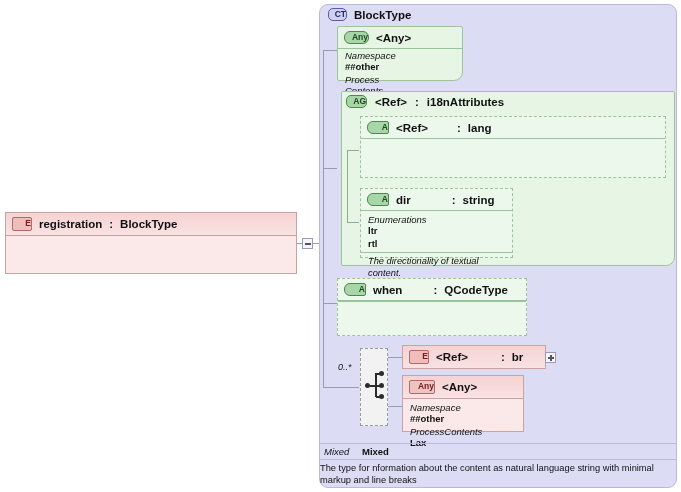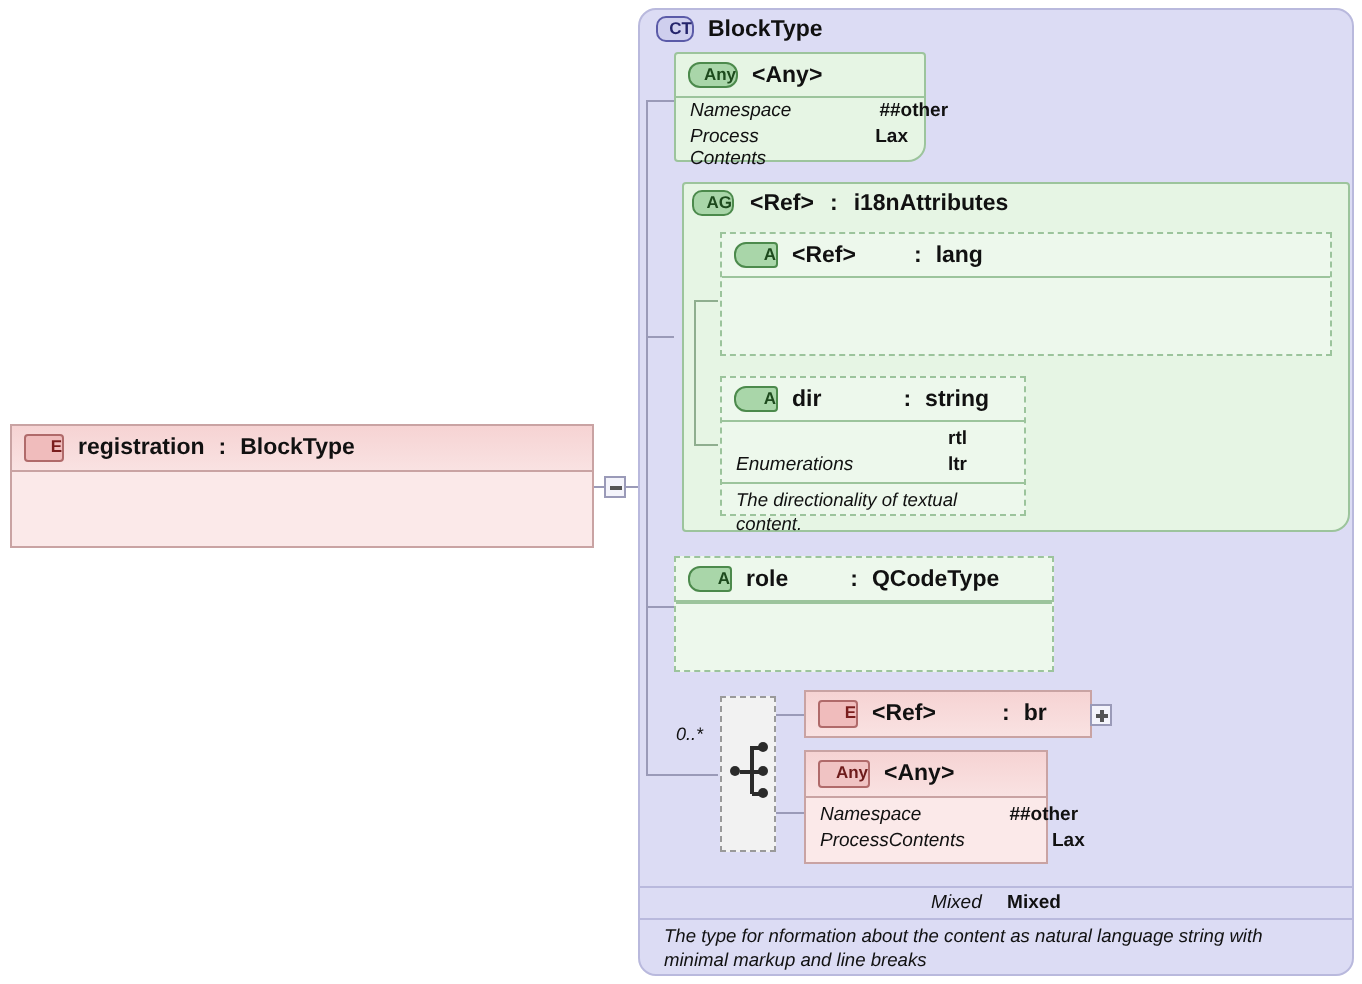--- a/index.html
+++ b/index.html
@@ -15,23 +15,23 @@
   .abs{position:absolute;}
 
   
   .card{ position:absolute; box-sizing:border-box; }
   .card .hdr{
     display:flex; align-items:center; gap:7px;
     padding:4px 8px 4px 6px;
     font-weight:bold; font-size:11.5px; white-space:nowrap;
   }
   .card .rows{ font-size:9.5px; }
-  .card .row{ display:flex; padding:1px 8px 1px 7px; }
+  .card .row{ display:flex; padding:1px 8px 1px 7px;flex-direction:column; }
   .card .rlabel{ font-style:italic; }
-  .card .rval{ font-weight:bold;margin-left:44px; }
+  .card .rval{ font-weight:bold; }
   .card .desc{
     font-style:italic; font-size:9.3px; line-height:11.5px;
     padding:3px 7px 3px 7px;
   }
   .sep{ height:1px; }
 
   
   .badge{
     display:inline-block; box-sizing:border-box;
     font-size:8.5px; font-weight:bold; line-height:11px;
@@ -187,36 +187,36 @@
 <div class="card green-dash" id="attr-dir" style="left:360px; top:188px; width:153px; height:70px;">
   <div class="hdr">
     <span class="badge badge-a">A</span>
     <span>dir</span>
     <span style="margin-left:34px">:</span>
     <span>string</span>
   </div>
   <div class="sep"></div>
   <div class="rows" style="padding:2px 0;">
     <div class="row">
+      <span class="rlabel" style="width:62px">Enumerations</span>
+      <span class="rval">ltr</span>
+    </div>
+    <div class="row">
       <span class="rlabel" style="width:62px"></span>
       <span class="rval">rtl</span>
     </div>
-    <div class="row">
-      <span class="rlabel" style="width:62px">Enumerations</span>
-      <span class="rval">ltr</span>
-    </div>
   </div>
   <div class="sep"></div>
   <div class="desc">The directionality of textual content.</div>
 </div>
 
 <div class="card green-dash" id="attr-role" style="left:337px; top:278px; width:190px; height:58px;">
   <div class="hdr">
     <span class="badge badge-a">A</span>
-    <span>role</span>
+    <span>when</span>
     <span style="margin-left:24px">:</span>
     <span>QCodeType</span>
   </div>
   <div class="sep"></div>
   <div class="sep"></div>
 </div>
 
 <div class="occur" style="left:338px; top:362px;">0..*</div>
 <div id="choice">
   <div class="cdot" style="left:4px; top:34px;"></div>
@@ -259,19 +259,19 @@
     </div>
     <div class="row">
       <span class="rlabel" style="width:72px">ProcessContents</span>
       <span class="rval">Lax</span>
     </div>
   </div>
 </div>
 
 <div id="mixed-block">
   <div class="ln"></div>
-  <div style="display:flex; padding:2px 4px 2px 4px;justify-content:center;">
+  <div style="display:flex; padding:2px 4px 2px 4px;">
     <span style="font-style:italic; width:38px">Mixed</span>
     <span style="font-weight:bold">Mixed</span>
   </div>
   <div class="ln"></div>
-  <div style="font-style:italic; font-size:9.3px; line-height:11.5px; padding:3px 12px;">The type for nformation about the content as natural language string with minimal markup and line breaks</div>
+  <div style="font-size:9.3px; line-height:11.5px; padding:3px 0;">The type for nformation about the content as natural language string with minimal markup and line breaks</div>
 </div>
 
 </body></html>

